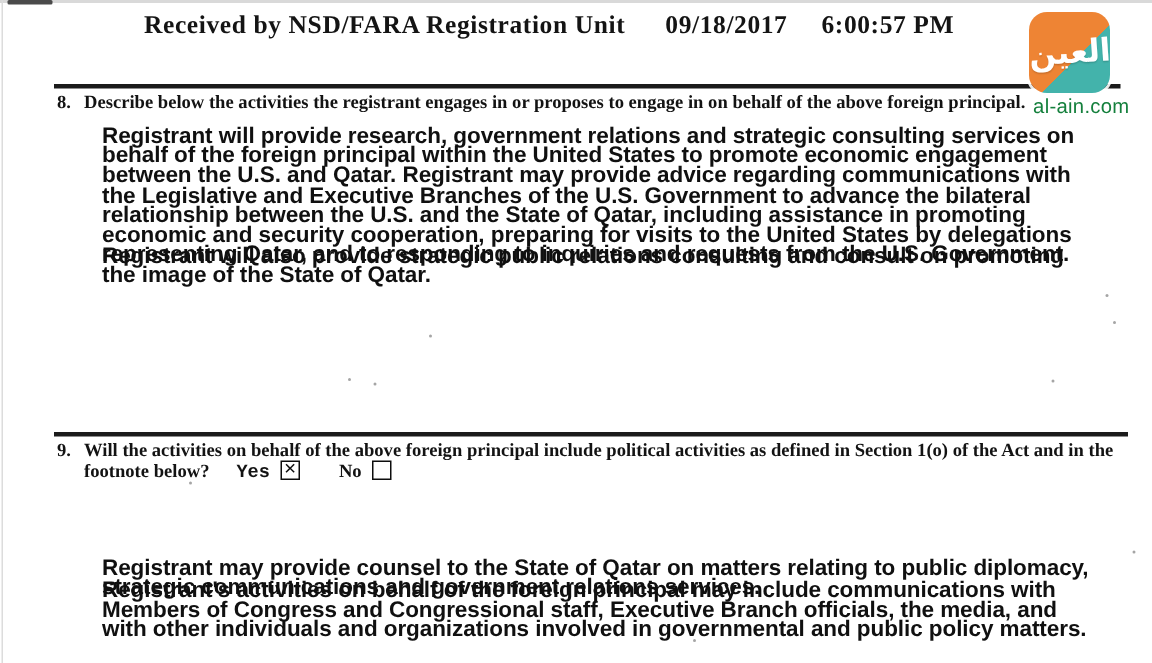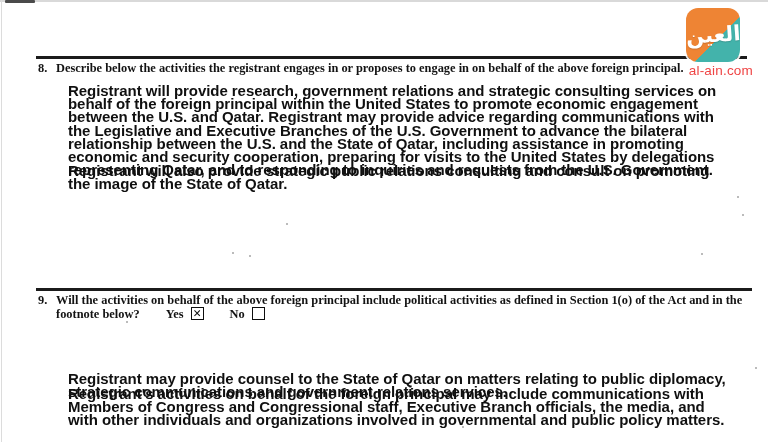--- a/index.html
+++ b/index.html
@@ -71,21 +71,21 @@
     background:#ffffff;
   }
   .checkbox.checked{background:#ffffff;}
   .checkbox.checked::after{
     content:"\2715";
     position:absolute;top:-1px;left:0;right:0;
     font-size:10.5px;font-weight:700;color:#0d0d0d;
     text-align:center;line-height:12px;
     font-family:"DejaVu Sans", sans-serif;
   }
-  .yes-label{margin-left:26px;}
+  .yes-label{margin-left:18px;font-family:Liberation Mono, monospace;}
   .no-label{margin-left:26px;}
   .cb-gap{margin-left:7px;}
 
   
   .instr{
     position:absolute;top:329px;left:66px;width:652px;
     font-size:12.2px;font-weight:600;line-height:13.6px;
     color:#131313;
   }
 
@@ -112,25 +112,30 @@
   <div class="speck" style="top:223px;left:286px;"></div>
   <div class="speck" style="top:196px;left:737px;"></div>
   <div class="speck" style="top:214px;left:742px;"></div>
   <div class="speck" style="top:252px;left:232px;"></div>
   <div class="speck" style="top:255px;left:249px;"></div>
   <div class="speck" style="top:253px;left:701px;"></div>
   <div class="speck" style="top:321px;left:126px;"></div>
   <div class="speck" style="top:367px;left:755px;"></div>
   <div class="speck" style="top:426px;left:462px;"></div>
 
+  <div class="received-header">
+    <span>Received by NSD/FARA Registration Unit</span>
+    <span class="hdr-date">09/18/2017</span>
+    <span class="hdr-time">6:00:57 PM</span>
+  </div>
 
   <div class="logo" style="background: linear-gradient(135deg, rgb(238, 132, 52) 58%, rgb(67, 179, 171) 58%);">
     <span>العين</span>
   </div>
-  <div class="site" style="color: #ef4444;">al-ain.com</div>
+  <div class="site" style="color: #15803d;">al-ain.com</div>
 
   <div class="rule rule-1"></div>
 
   <div class="q q8">
     <span class="qnum">8.</span>
     <span class="qtext">Describe below the activities the registrant engages in or proposes to engage in on behalf of the above foreign principal.</span>
   </div>
   <div class="ans ans-p1">Registrant will provide research, government relations and strategic consulting services on behalf of the foreign principal within the United States to promote economic engagement between the U.S. and Qatar.  Registrant may provide advice regarding communications with the Legislative and Executive Branches of the U.S. Government to advance the bilateral relationship between the U.S. and the State of Qatar, including assistance in promoting economic and security cooperation, preparing for visits to the United States by delegations representing Qatar, and to responding to inquiries and requests from the U.S. Government.</div>
   <div class="ans ans-p2">Registrant will also provide strategic public relations consulting and consult on promoting the image of the State of Qatar.</div>
 

